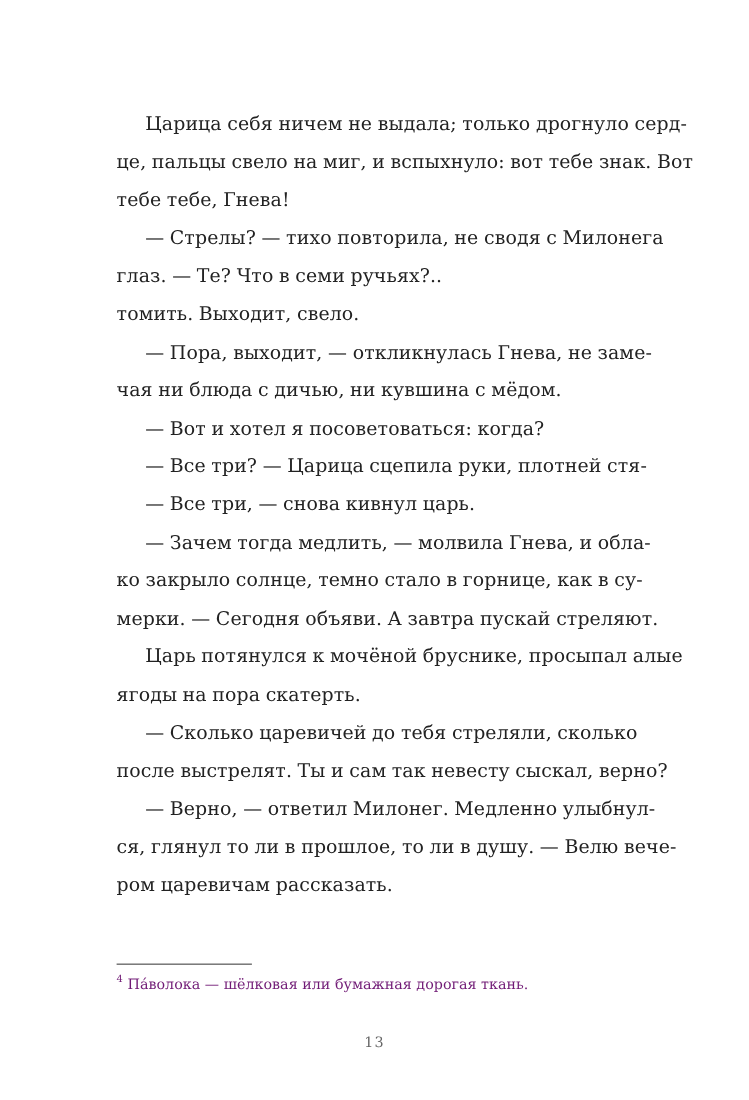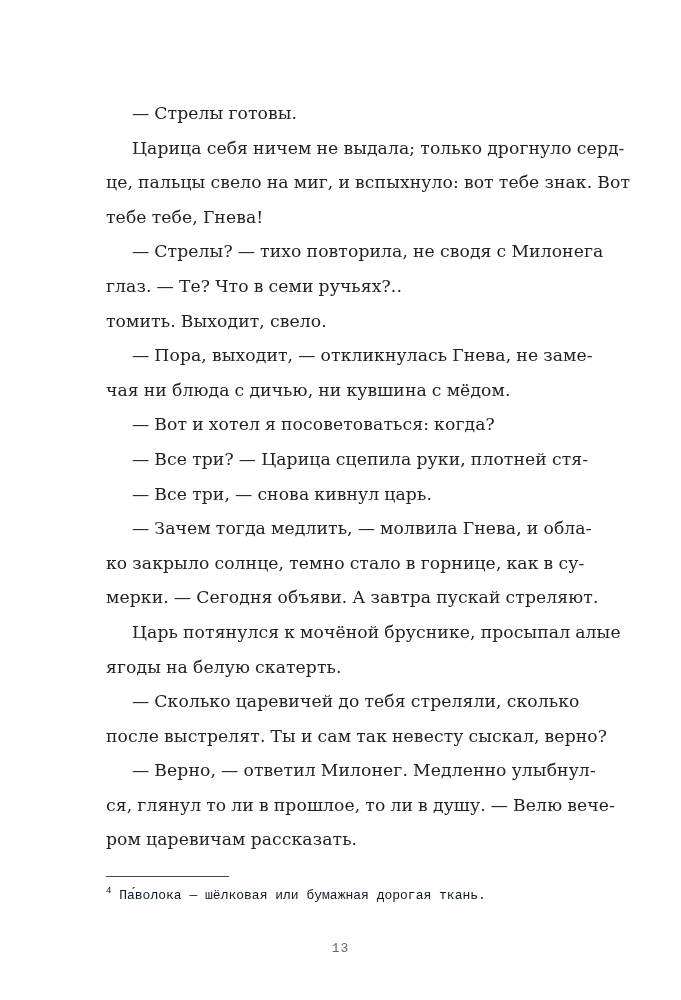--- a/index.html
+++ b/index.html
@@ -52,62 +52,59 @@
       height: 0;
       border-top: 1px solid #444444;
     }
     .footnote {
       position: absolute;
       left: 106px;
       top: 886px;
       font-size: 13px;
       line-height: 20px;
       white-space: nowrap;
-      color: #0f172a;
-      font-family: Liberation Mono, monospace;
+      color: #701a75;
     }
     .footnote sup, .line sup {
       font-size: 9px;
       line-height: 0;
       vertical-align: 6px;
     }
     .page-number {
       position: absolute;
       left: 0;
       width: 681px;
       top: 941px;
       text-align: center;
       font-size: 13px;
       color: #666666;
       letter-spacing: 1px;
-      font-family: Liberation Mono, monospace;
     }
   </style>
 </head>
 <body>
 
 <div class="page">
   <div class="text-block">
-    <div class="line indent last">— Стрелы готовы.</div>
     <div class="line indent">Царица себя ничем не выдала; только дрогнуло серд-</div>
     <div class="line">це, пальцы свело на миг, и вспыхнуло: вот тебе знак. Вот</div>
     <div class="line last">тебе тебе, Гнева!</div>
     <div class="line indent">— Стрелы? — тихо повторила, не сводя с Милонега</div>
     <div class="line last">глаз. — Те? Что в семи ручьях?..</div>
     <div class="line last">томить. Выходит, свело.</div>
     <div class="line indent">— Пора, выходит, — откликнулась Гнева, не заме-</div>
     <div class="line last">чая ни блюда с дичью, ни кувшина с мёдом.</div>
     <div class="line indent last">— Вот и хотел я посоветоваться: когда?</div>
     <div class="line indent">— Все три? — Царица сцепила руки, плотней стя-</div>
     <div class="line indent last">— Все три, — снова кивнул царь.</div>
     <div class="line indent">— Зачем тогда медлить, — молвила Гнева, и обла-</div>
     <div class="line">ко закрыло солнце, темно стало в горнице, как в су-</div>
     <div class="line last">мерки. — Сегодня объяви. А завтра пускай стреляют.</div>
     <div class="line indent">Царь потянулся к мочёной бруснике, просыпал алые</div>
-    <div class="line last">ягоды на белую скатерть.</div>
+    <div class="line last">ягоды на пора скатерть.</div>
     <div class="line indent">— Сколько царевичей до тебя стреляли, сколько</div>
     <div class="line last">после выстрелят. Ты и сам так невесту сыскал, верно?</div>
     <div class="line indent">— Верно, — ответил Милонег. Медленно улыбнул-</div>
     <div class="line">ся, глянул то ли в прошлое, то ли в душу. — Велю вече-</div>
     <div class="line last">ром царевичам рассказать.</div>
     <div class="line indent"></div>
 
   </div>
 
   <div class="footnote-rule"></div>

